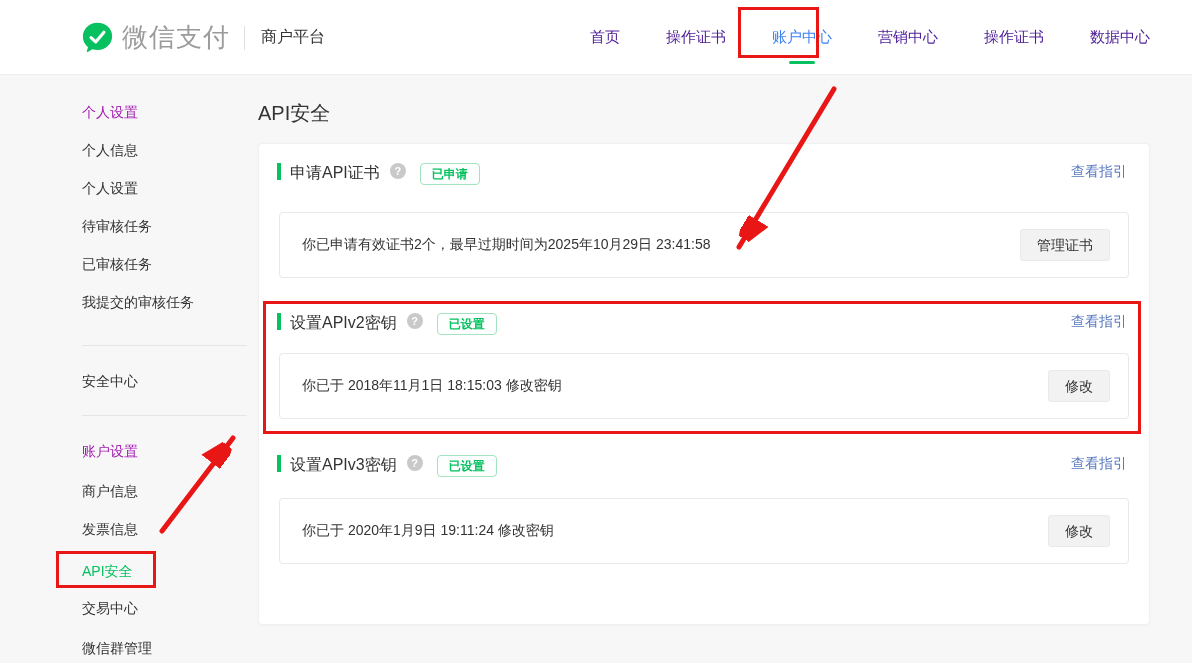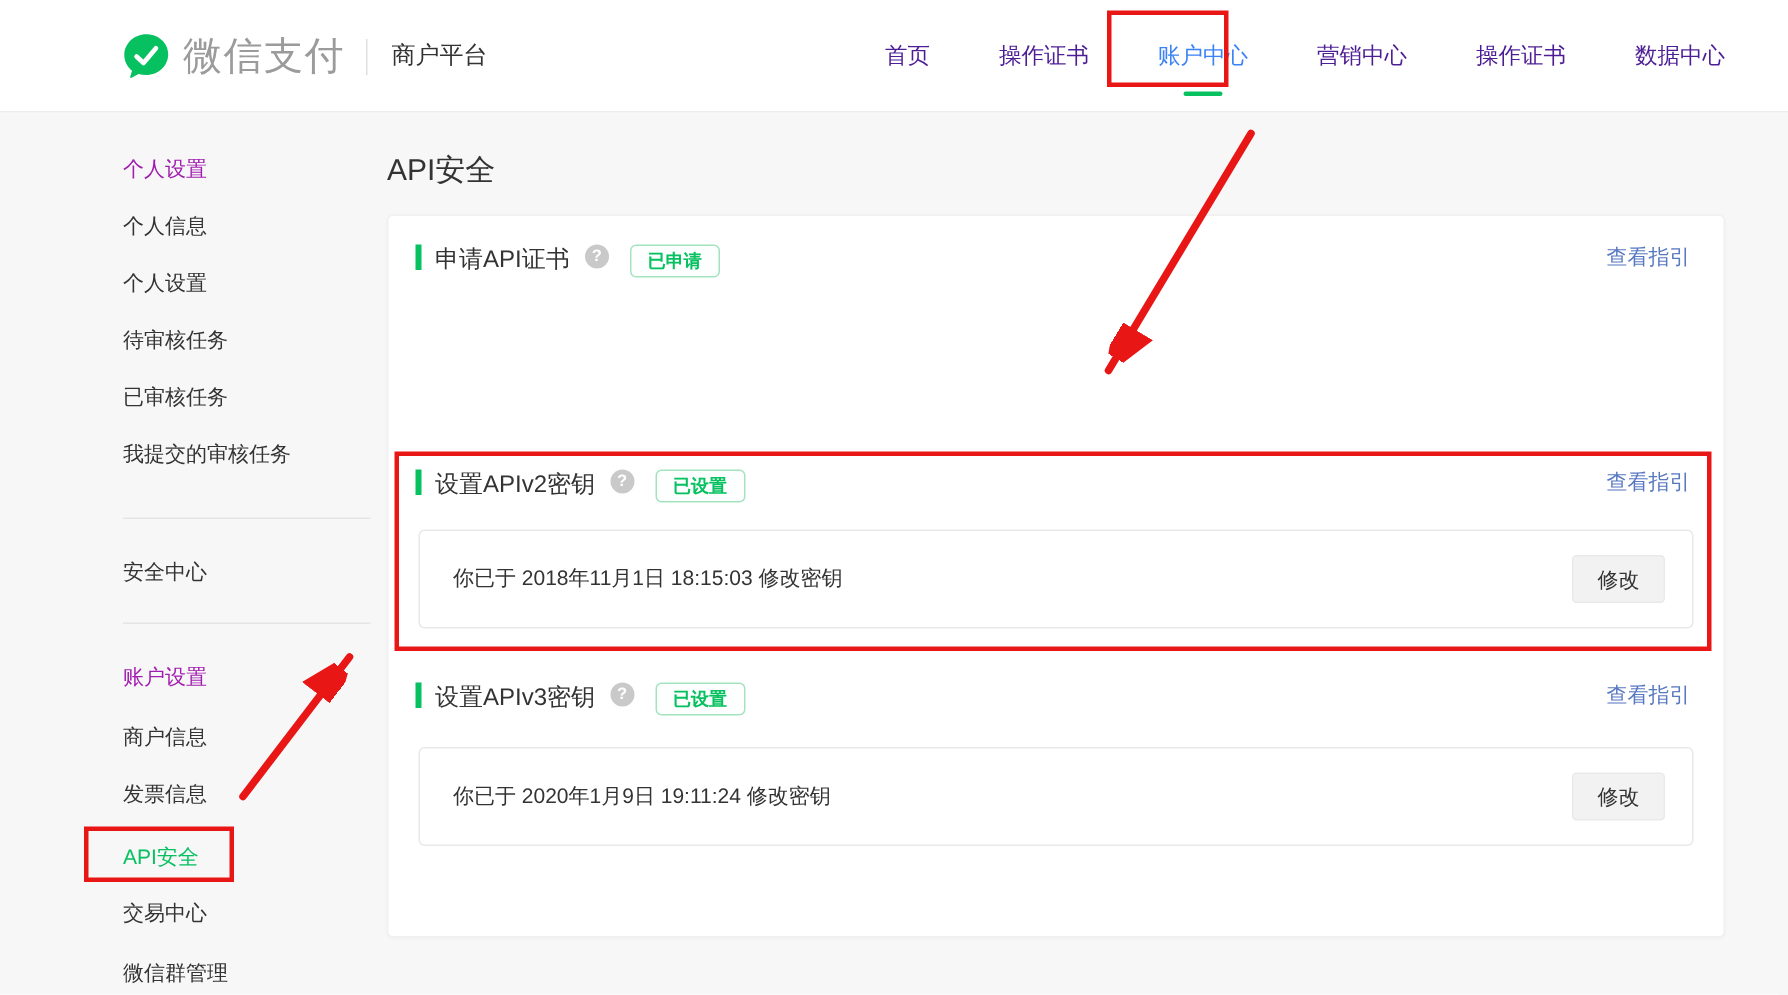--- a/index.html
+++ b/index.html
@@ -138,20 +138,24 @@
 
 <div class="card">
 
   <div class="sec-row row-1">
     <span class="green-bar"></span>
     <span class="sec-title">申请API证书</span>
     <span class="help-icon">?</span>
     <span class="badge">已申请</span>
     <span class="guide-link">查看指引</span>
   </div>
+  <div class="info-box box-1">
+    <span class="info-msg">你已申请有效证书2个，最早过期时间为2025年10月29日 23:41:58</span>
+    <button class="gray-btn">管理证书</button>
+  </div>
 
   <div class="sec-row row-2">
     <span class="green-bar"></span>
     <span class="sec-title">设置APIv2密钥</span>
     <span class="help-icon">?</span>
     <span class="badge">已设置</span>
     <span class="guide-link">查看指引</span>
   </div>
   <div class="info-box box-2">
     <span class="info-msg">你已于 2018年11月1日 18:15:03 修改密钥</span>

